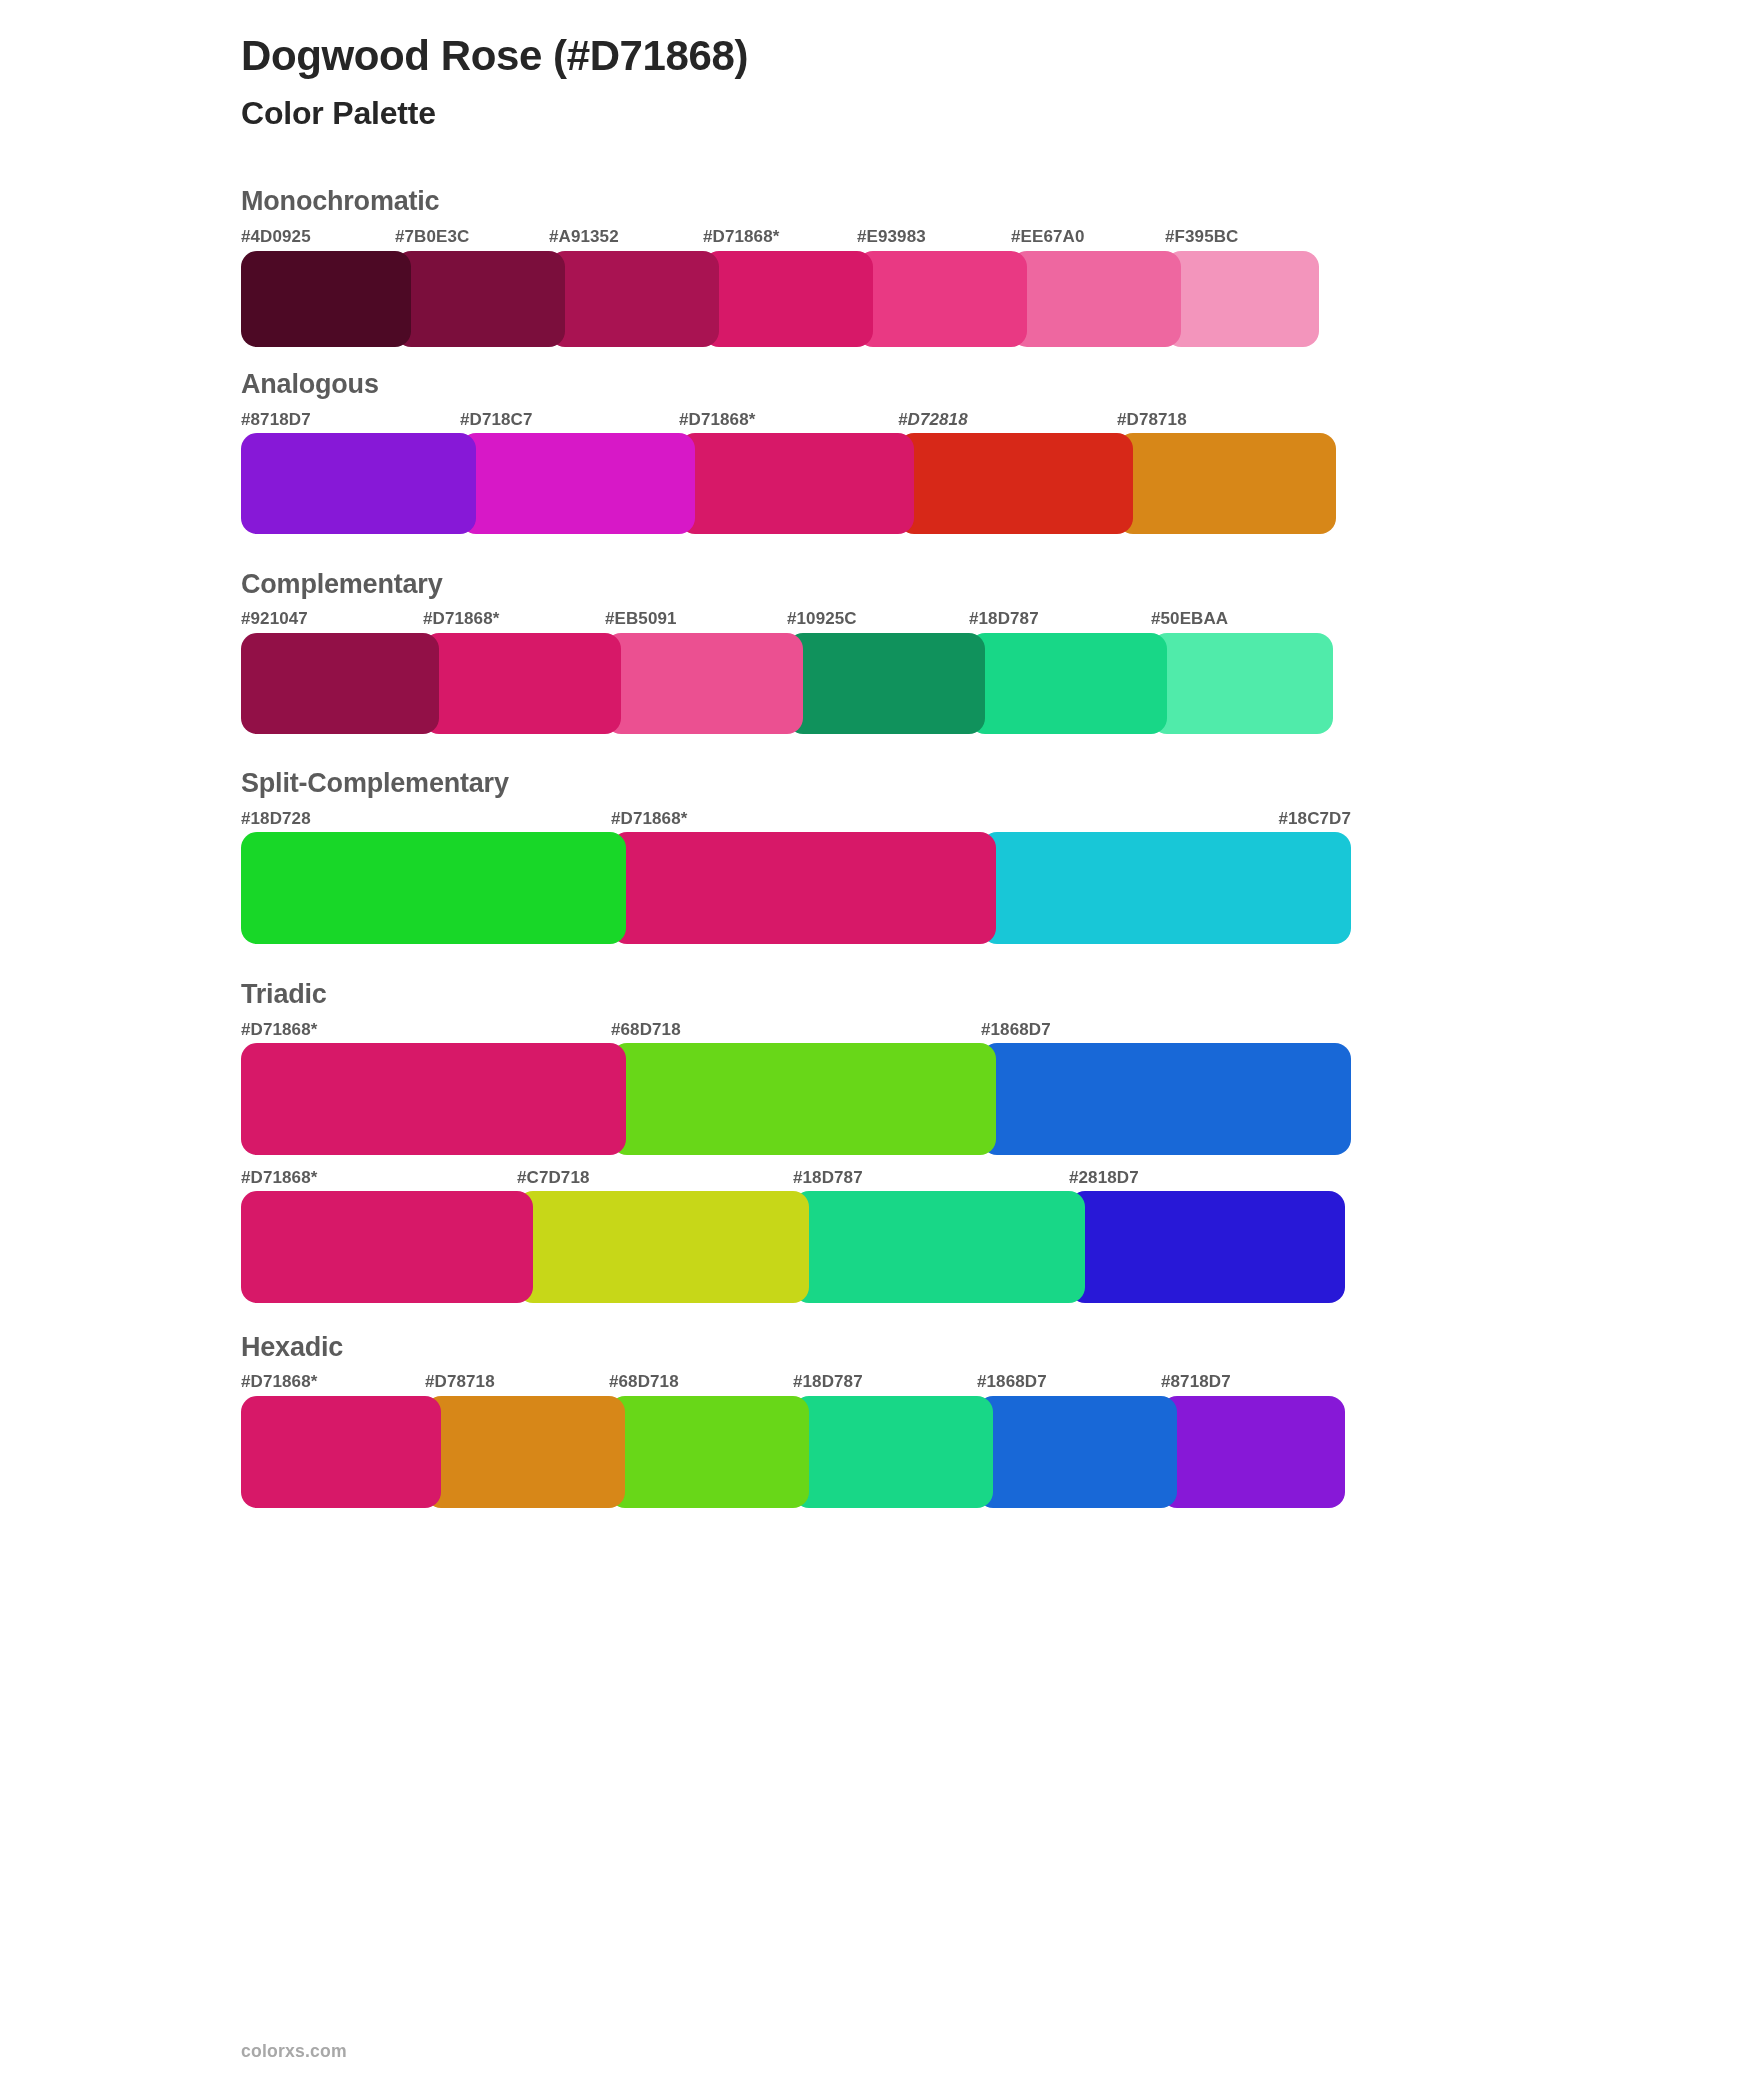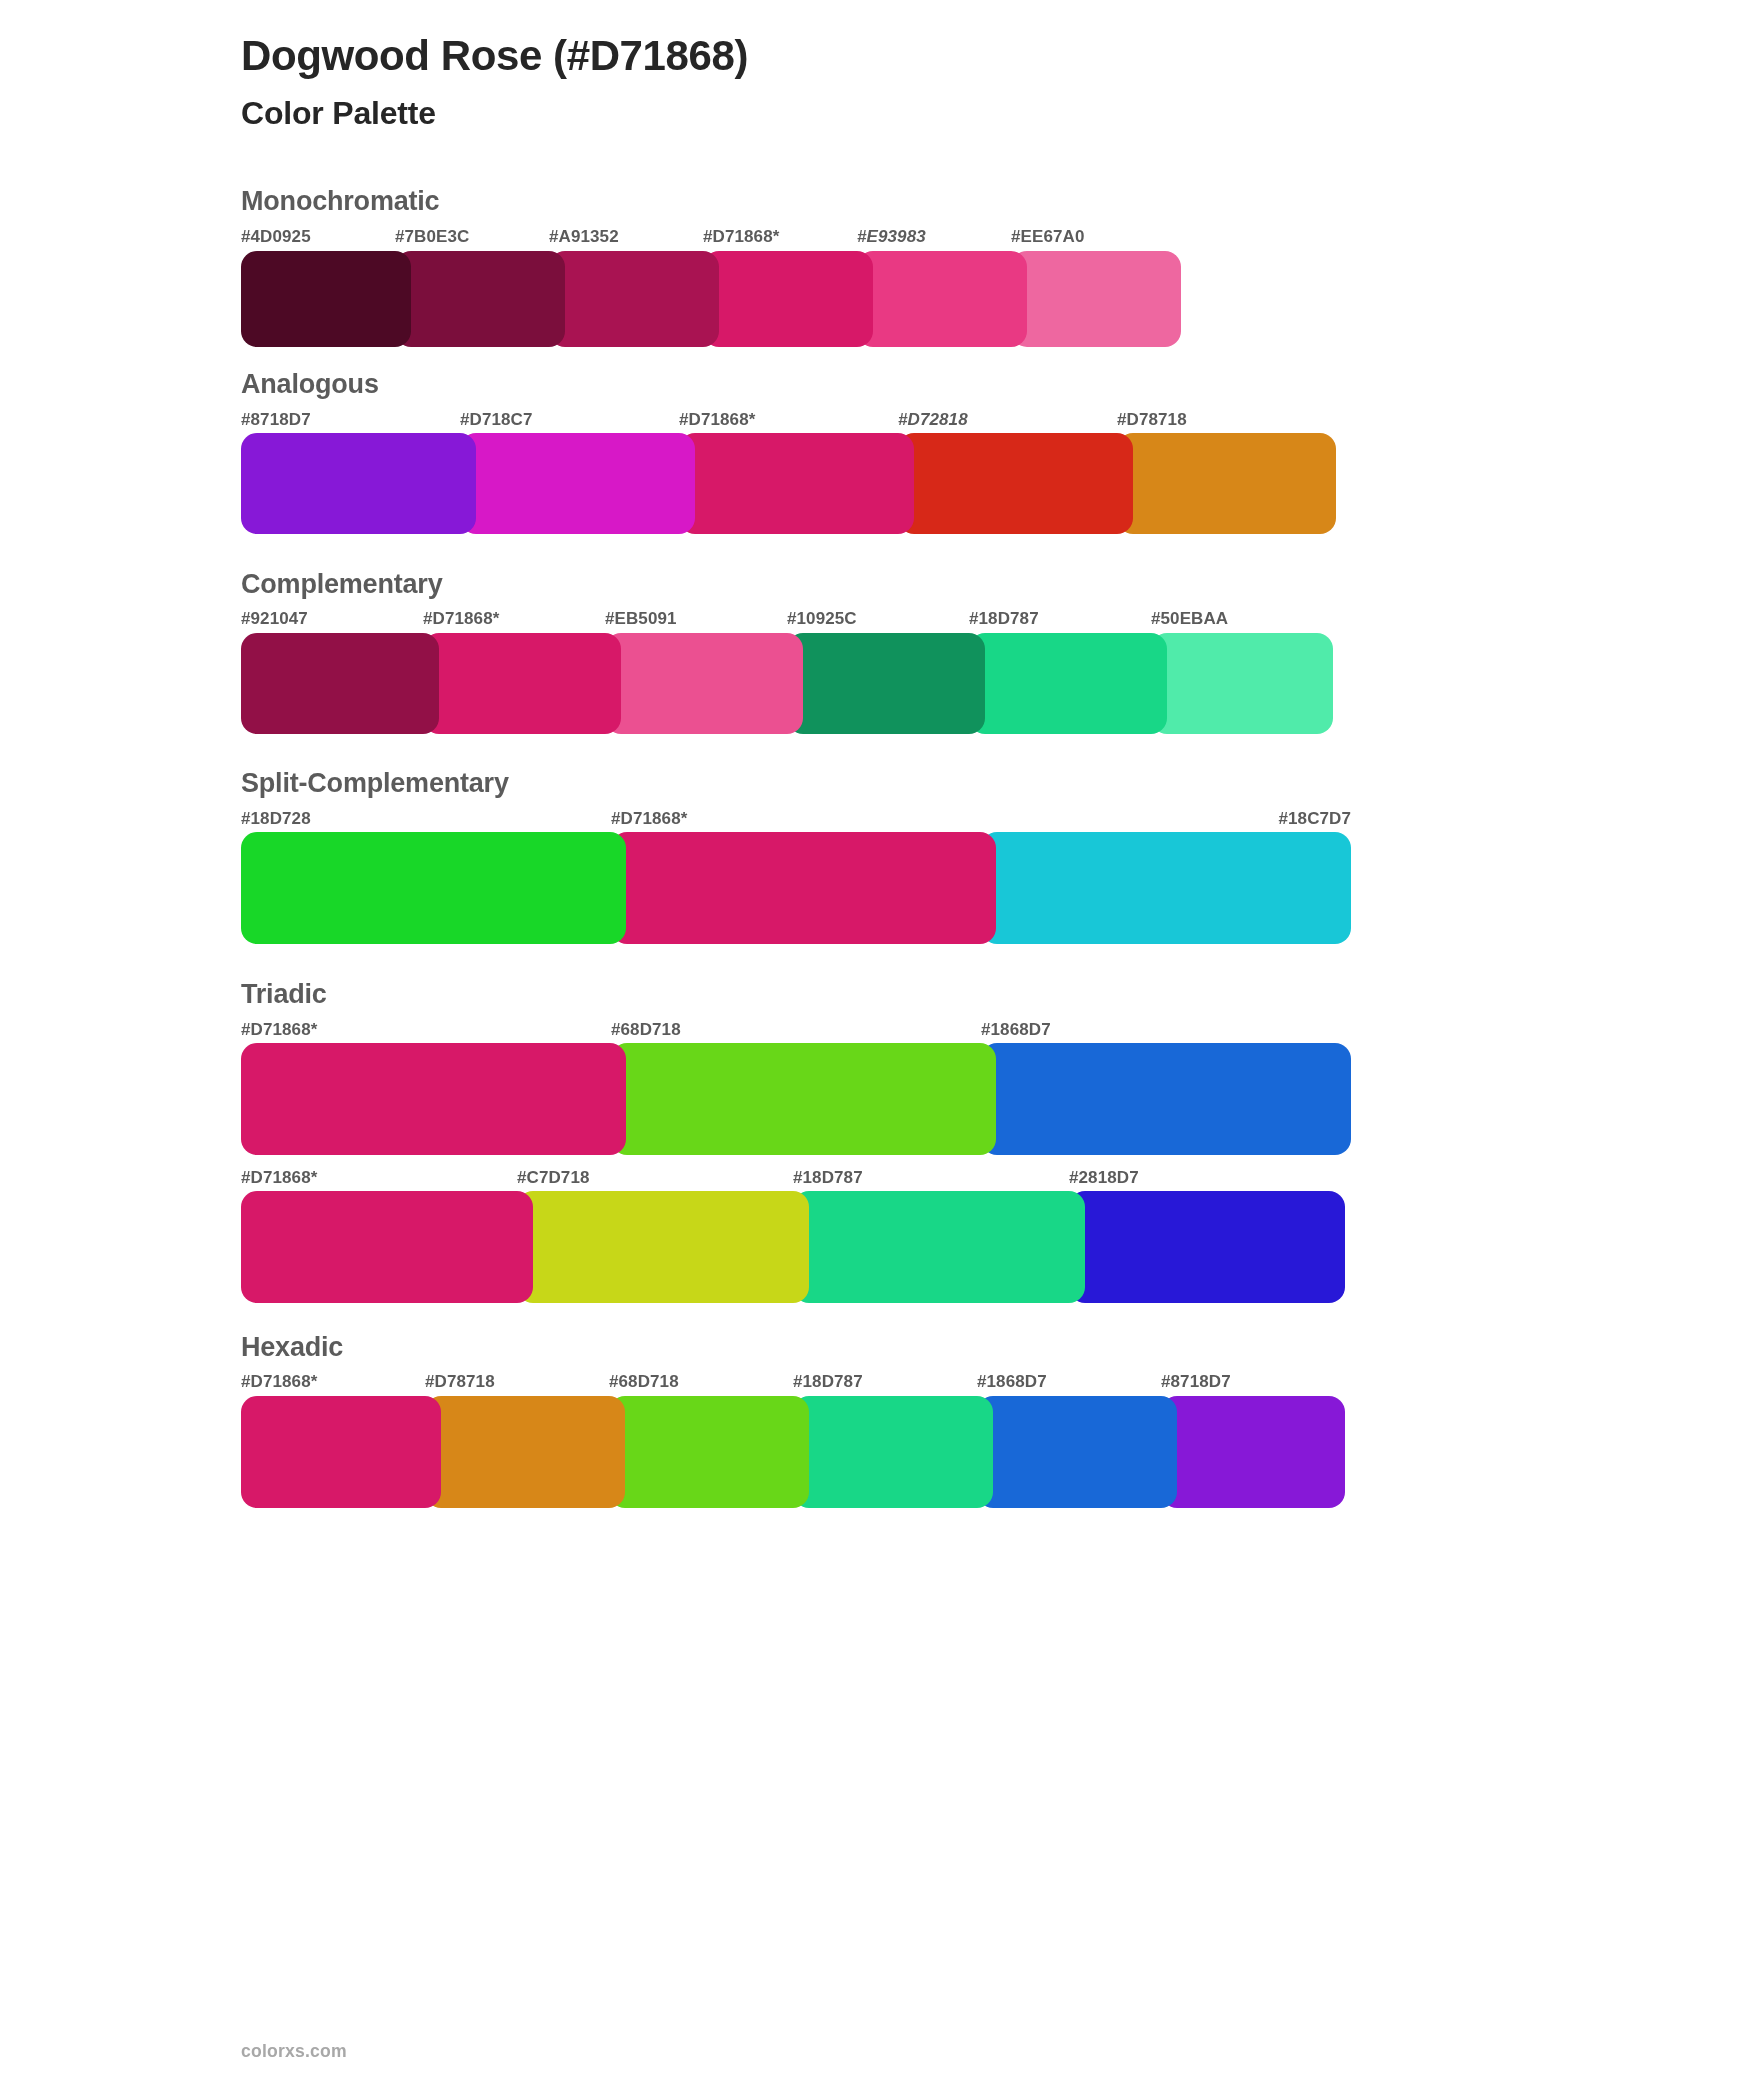--- a/index.html
+++ b/index.html
@@ -133,28 +133,32 @@
             <div class="swatch-chip" style="background: rgb(123, 14, 60); height: 96px; width: 170px;"></div>
           </div>
           <div class="swatch" style="width: 154px; z-index: 98;">
             <div class="swatch-label">#A91352</div>
             <div class="swatch-chip" style="background: rgb(169, 19, 82); height: 96px; width: 170px;"></div>
           </div>
           <div class="swatch" style="width: 154px; z-index: 97;">
             <div class="swatch-label">#D71868*</div>
             <div class="swatch-chip" style="background: rgb(215, 24, 104); height: 96px; width: 170px;"></div>
           </div>
-          <div class="swatch" style="width: 154px; z-index: 96; font-style: italic;">
+          <div class="swatch" style="width: 154px; z-index: 96;">
             <div class="swatch-label">#E93983</div>
             <div class="swatch-chip" style="background: rgb(233, 57, 131); height: 96px; width: 170px;"></div>
           </div>
           <div class="swatch" style="width: 154px; z-index: 95;">
             <div class="swatch-label">#EE67A0</div>
             <div class="swatch-chip" style="background: rgb(238, 103, 160); height: 96px; width: 170px;"></div>
           </div>
+          <div class="swatch" style="width: 154px; z-index: 94;">
+            <div class="swatch-label">#F395BC</div>
+            <div class="swatch-chip" style="background: rgb(243, 149, 188); height: 96px; width: 154px;"></div>
+          </div>
         </div>
       </div>
       <div class="section" style="margin-bottom: 30px;">
         <div class="section-title">Analogous</div>
         <div class="swatch-row">
           <div class="swatch" style="width: 219px; z-index: 100;">
             <div class="swatch-label">#8718D7</div>
             <div class="swatch-chip" style="background: rgb(135, 24, 215); height: 101px; width: 235px;"></div>
           </div>
           <div class="swatch" style="width: 219px; z-index: 99;">

